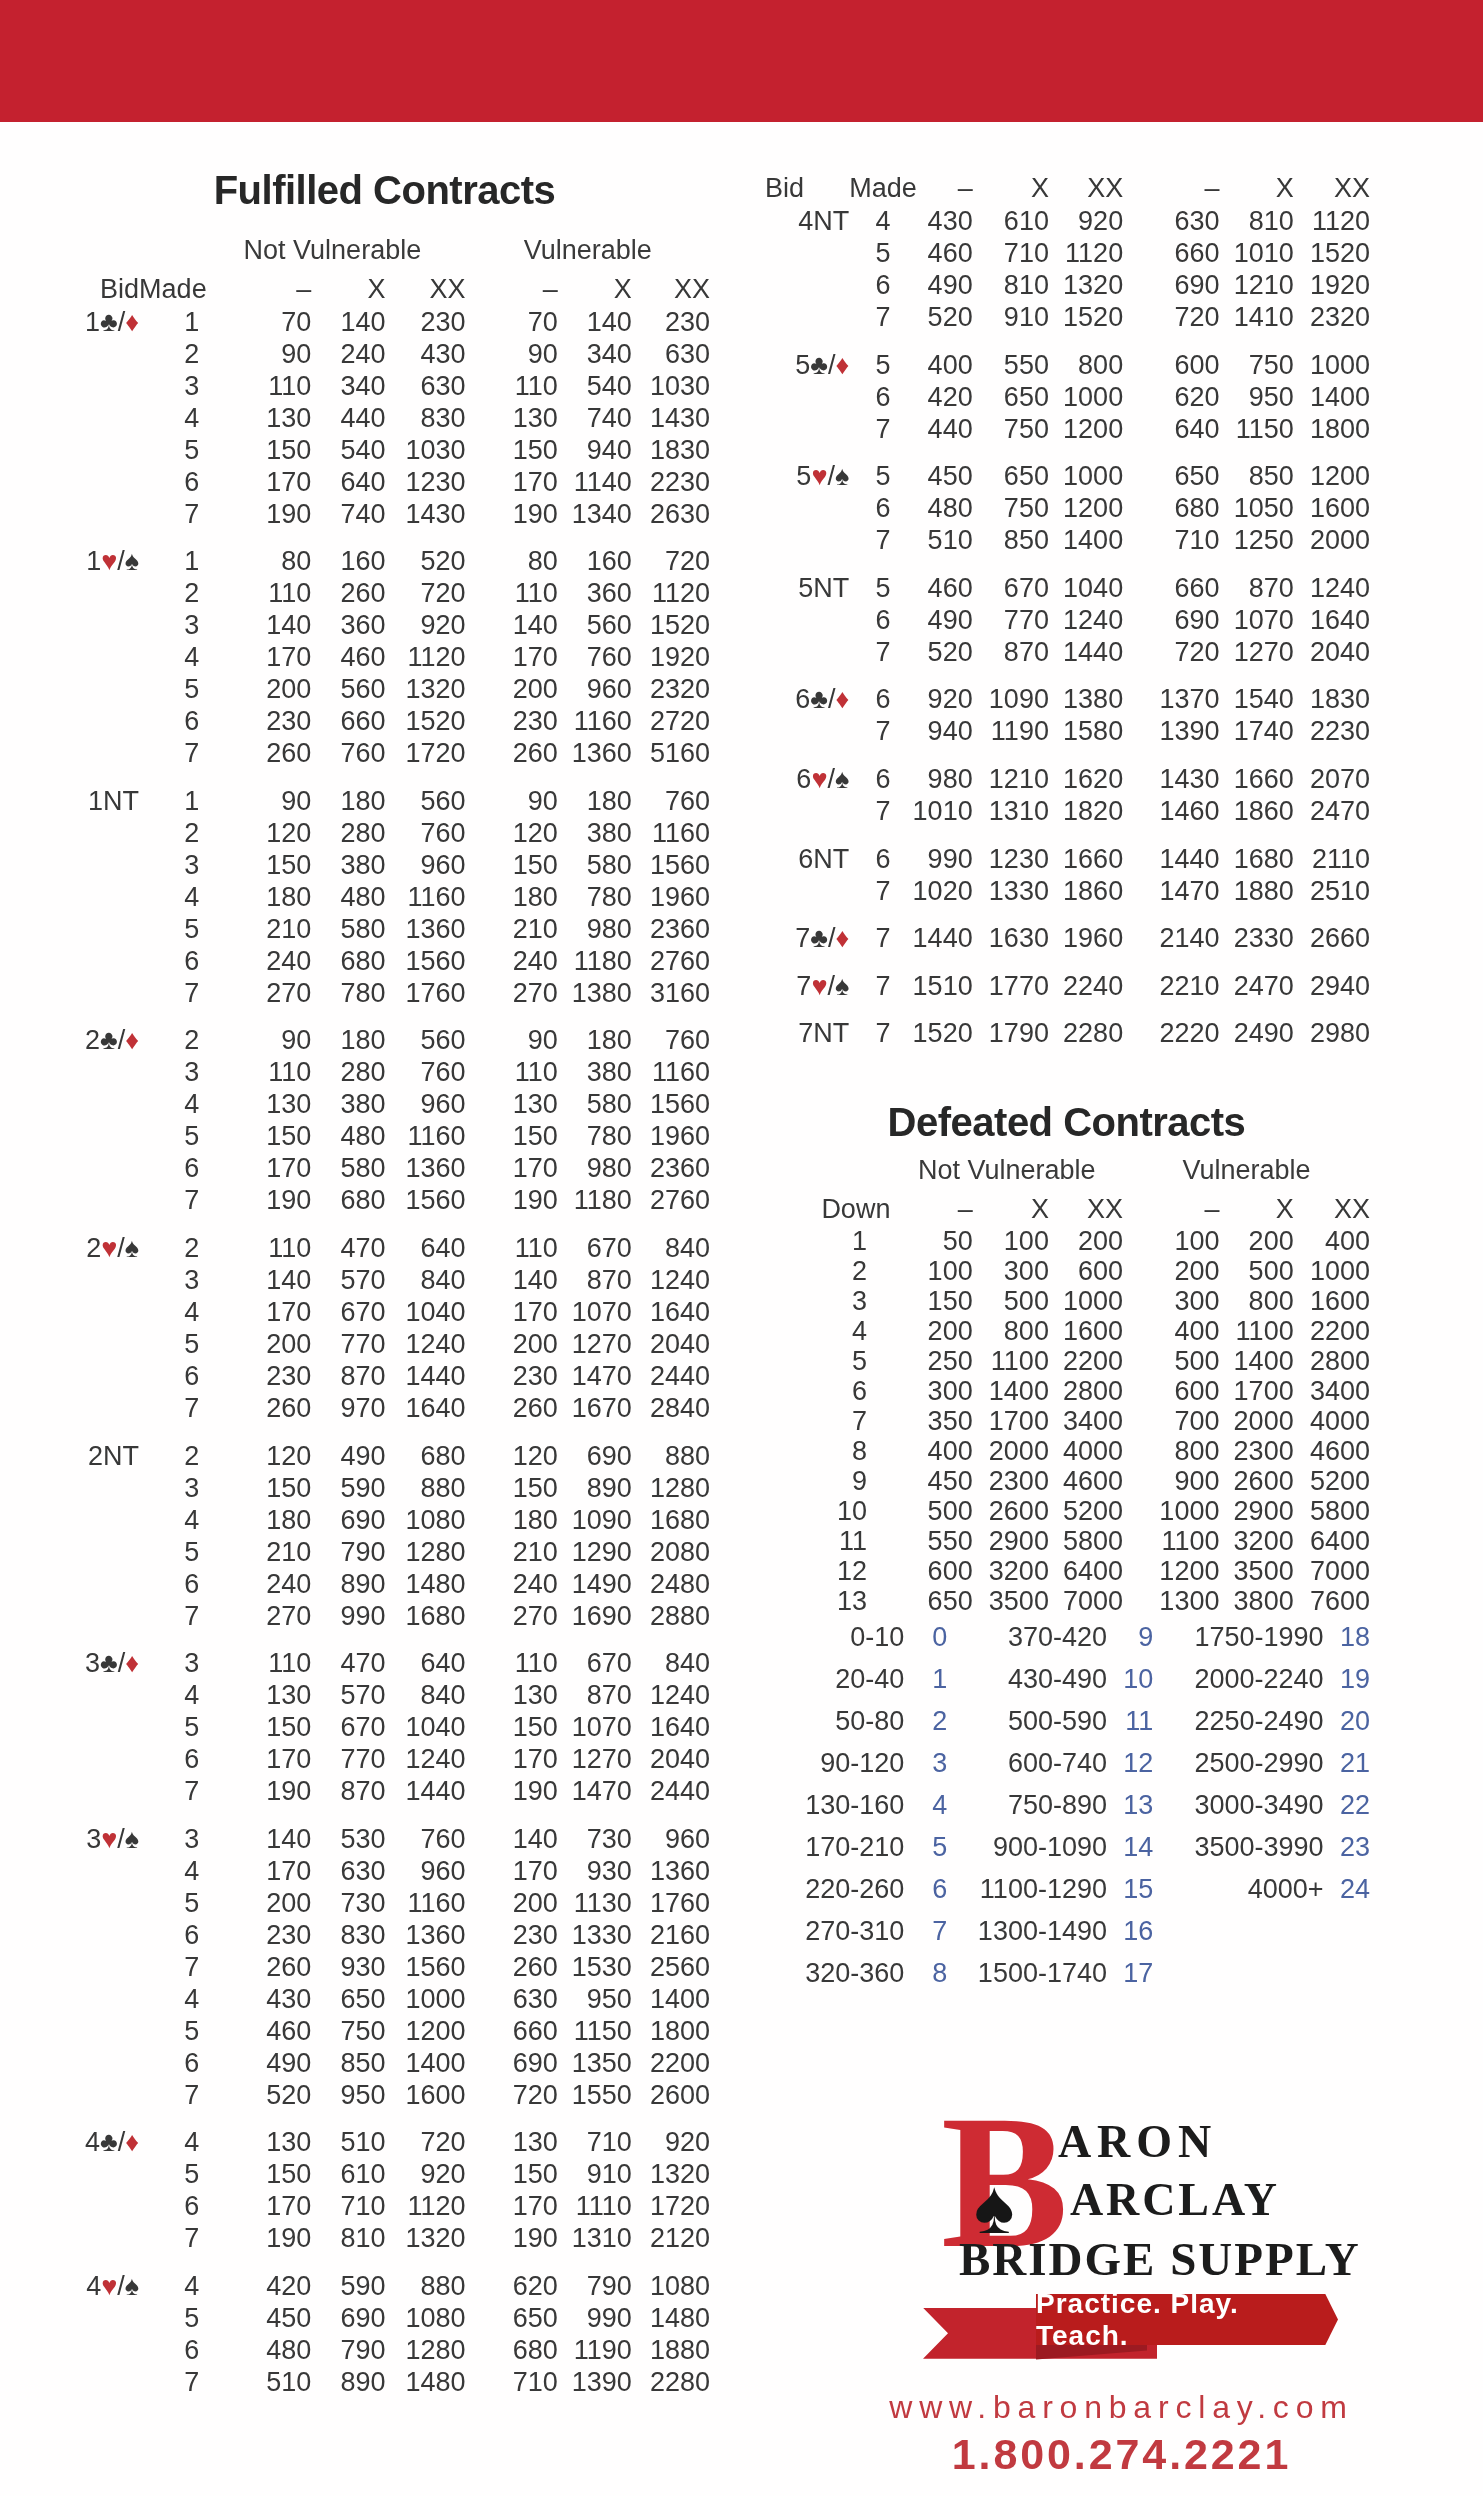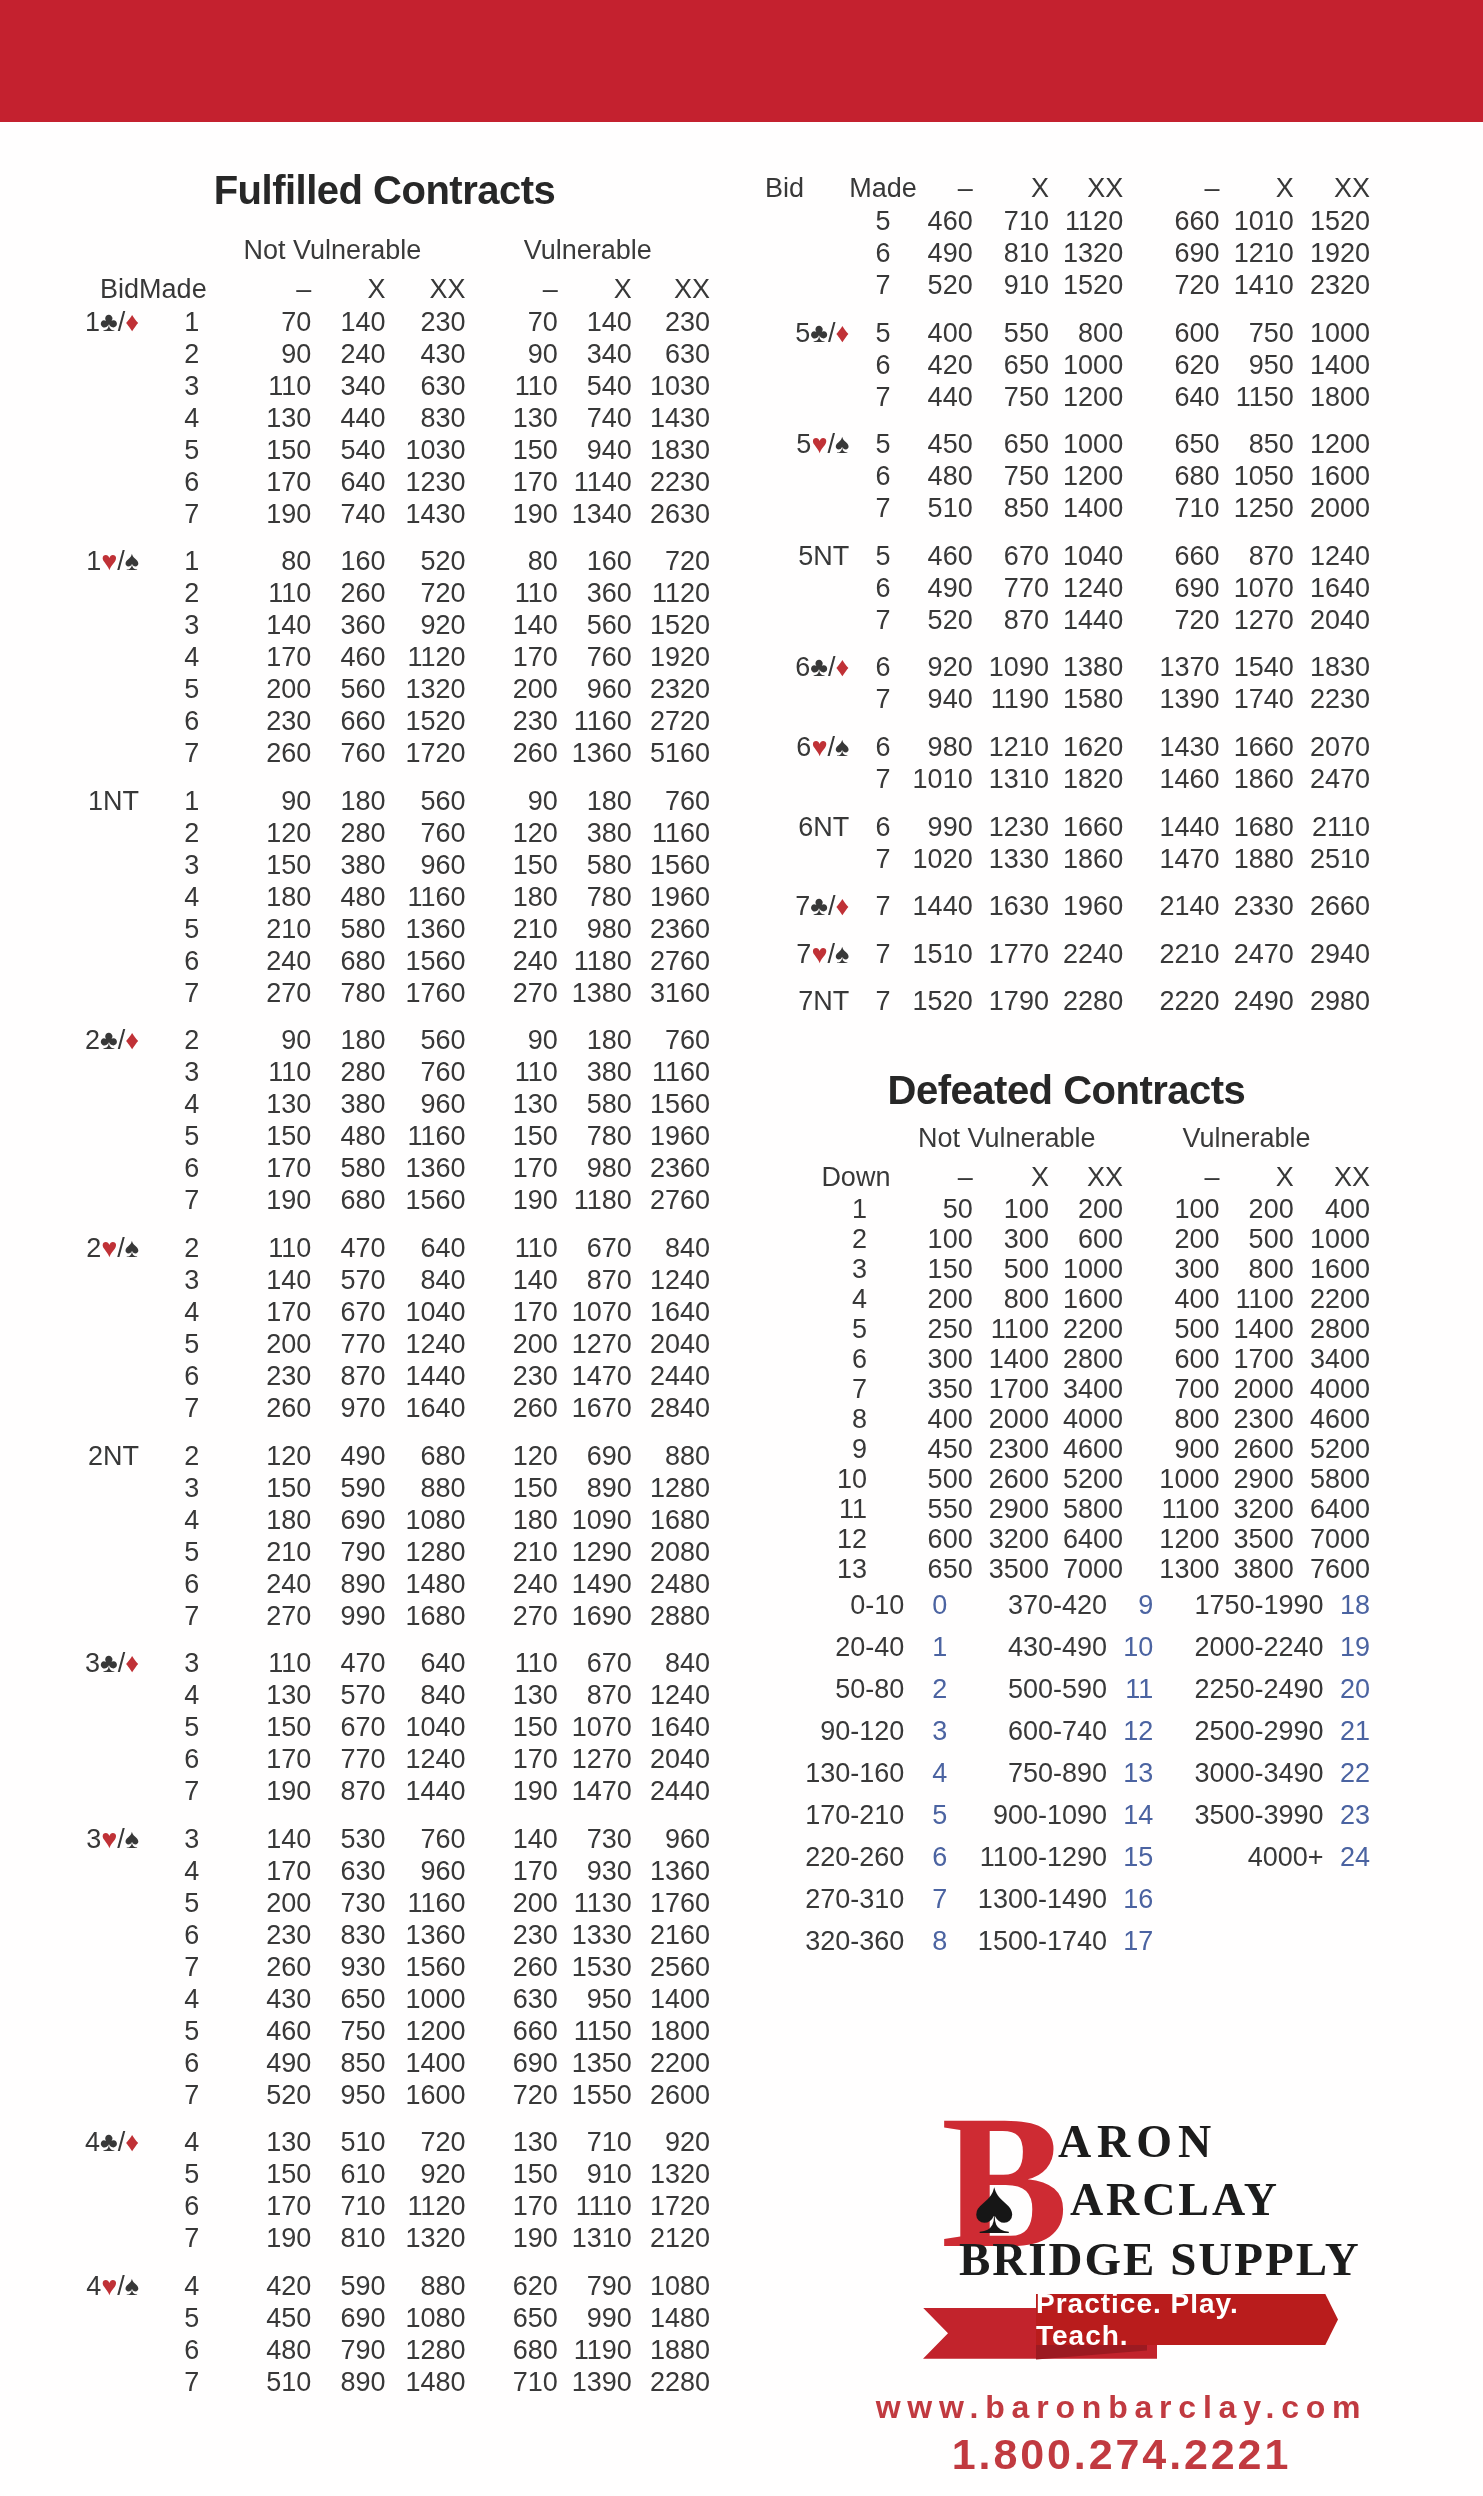--- a/index.html
+++ b/index.html
@@ -51,21 +51,21 @@
             font-weight:bold;font-size:47px;letter-spacing:2px;color:#1c1c1c;}
   .ribbon{position:relative;height:70px;}
   .ribbon-tail{position:absolute;left:50px;top:13.7px;width:234px;height:51px;background:#c2232c;
                clip-path:polygon(0 0,100% 0,100% 100%,0 100%,25px 50%);}
   .ribbon-fold{position:absolute;left:163px;top:49px;width:111px;height:16.6px;background:#9c1a21;
                clip-path:polygon(0 0,100% 0,100% 45%,0 100%);}
   .ribbon-band{position:absolute;left:163px;top:0;width:302px;height:51px;background:#b91c1c;
                display:flex;align-items:center;justify-content:center;
                clip-path:polygon(0 0,calc(100% - 12.7px) 0,100% 50%,calc(100% - 12.7px) 100%,0 100%);}
   .ribbon-band span{color:#ffffff;font-size:28px;font-weight:bold;letter-spacing:1px;}
-  .logo-url{margin-top:25px;text-align:center;font-size:32px;font-weight:bold;
+  .logo-url{margin-top:25px;text-align:center;font-size:32px;font-weight:normal;
             letter-spacing:6.8px;color:#c13a40;}
   .logo-phone{margin-top:3.9px;text-align:center;font-size:43px;font-weight:bold;
               letter-spacing:2.9px;color:#c13a40;}
 </style>
 </head>
 <body>
 
 <div class="page">
 
   <div class="banner"></div>
@@ -736,20 +736,30 @@
           <th>–</th>
           <th class="h-x">X</th>
           <th class="h-xx">XX</th>
           <th>–</th>
           <th class="h-x">X</th>
           <th class="h-xx">XX</th>
         </tr>
       </thead>
       <tbody>
           <tr>
+            <td class="bid-cell">4NT</td>
+            <td class="made-cell">4</td>
+            <td class="c-n">430</td>
+            <td class="c-x">610</td>
+            <td class="c-xx">920</td>
+            <td class="c-n">630</td>
+            <td class="c-x">810</td>
+            <td class="c-xx">1120</td>
+          </tr>
+          <tr>
             <td class="bid-cell"></td>
             <td class="made-cell">5</td>
             <td class="c-n">460</td>
             <td class="c-x">710</td>
             <td class="c-xx">1120</td>
             <td class="c-n">660</td>
             <td class="c-x">1010</td>
             <td class="c-xx">1520</td>
           </tr>
           <tr>

